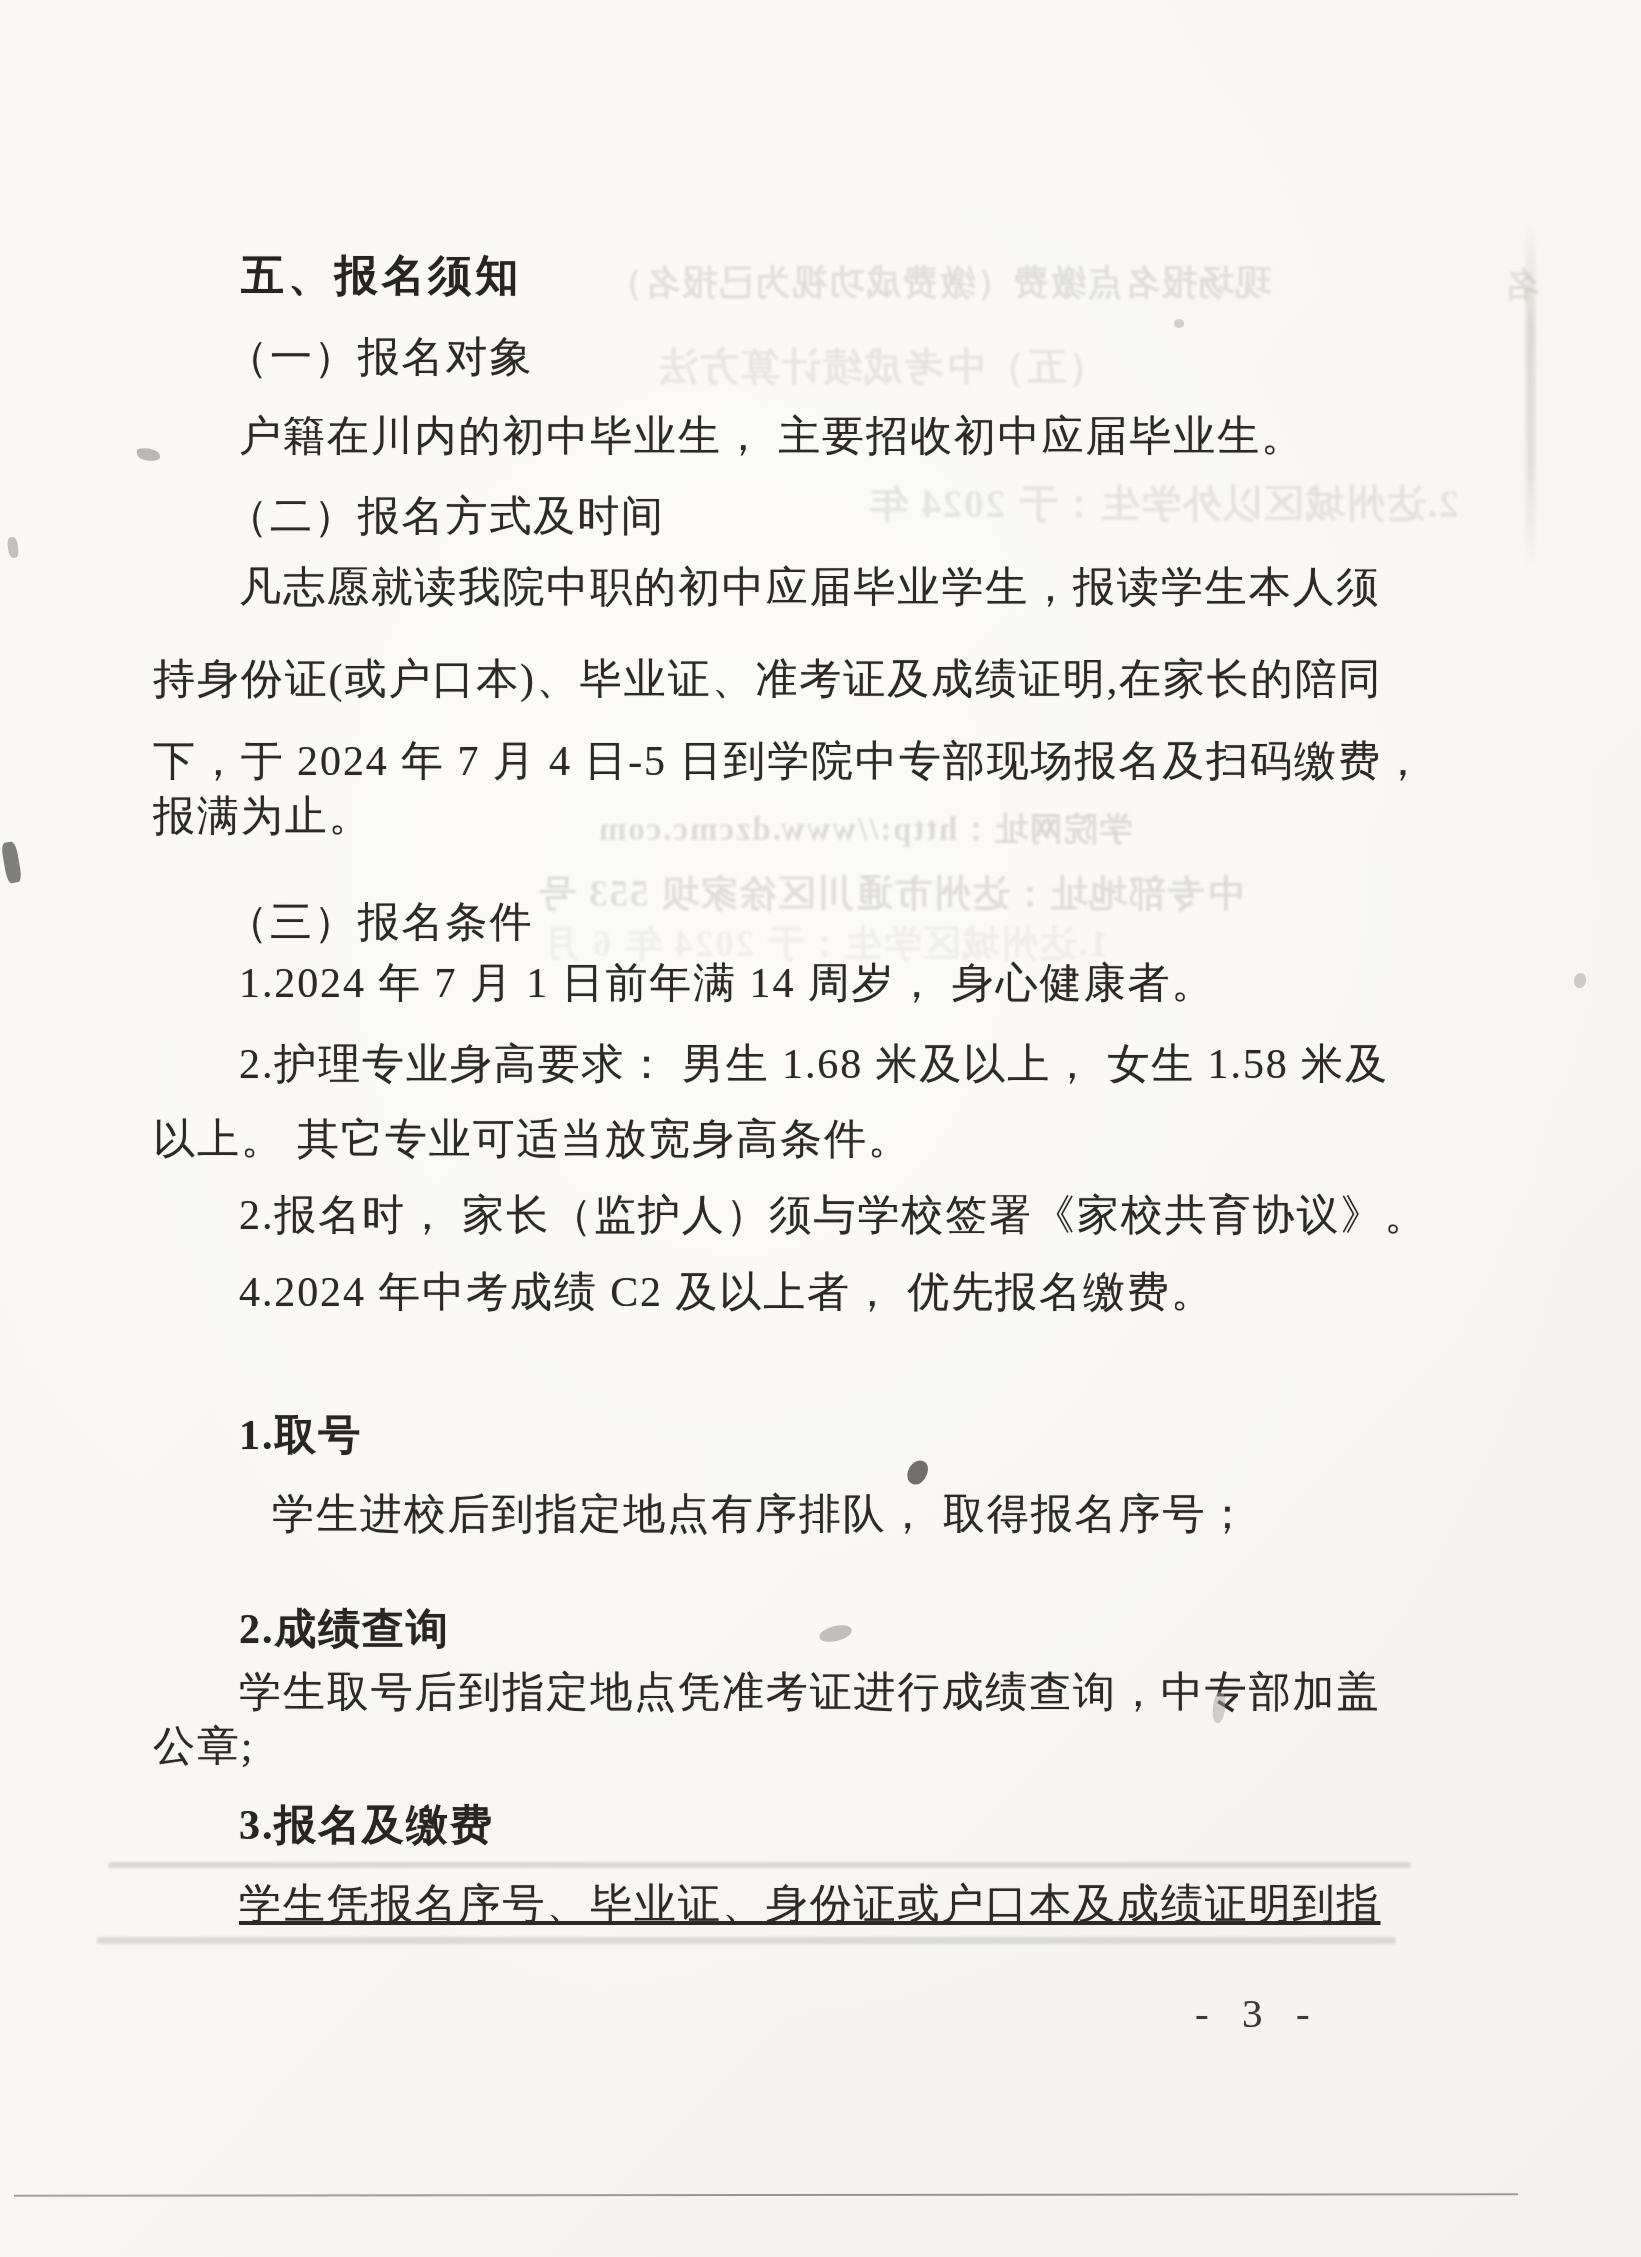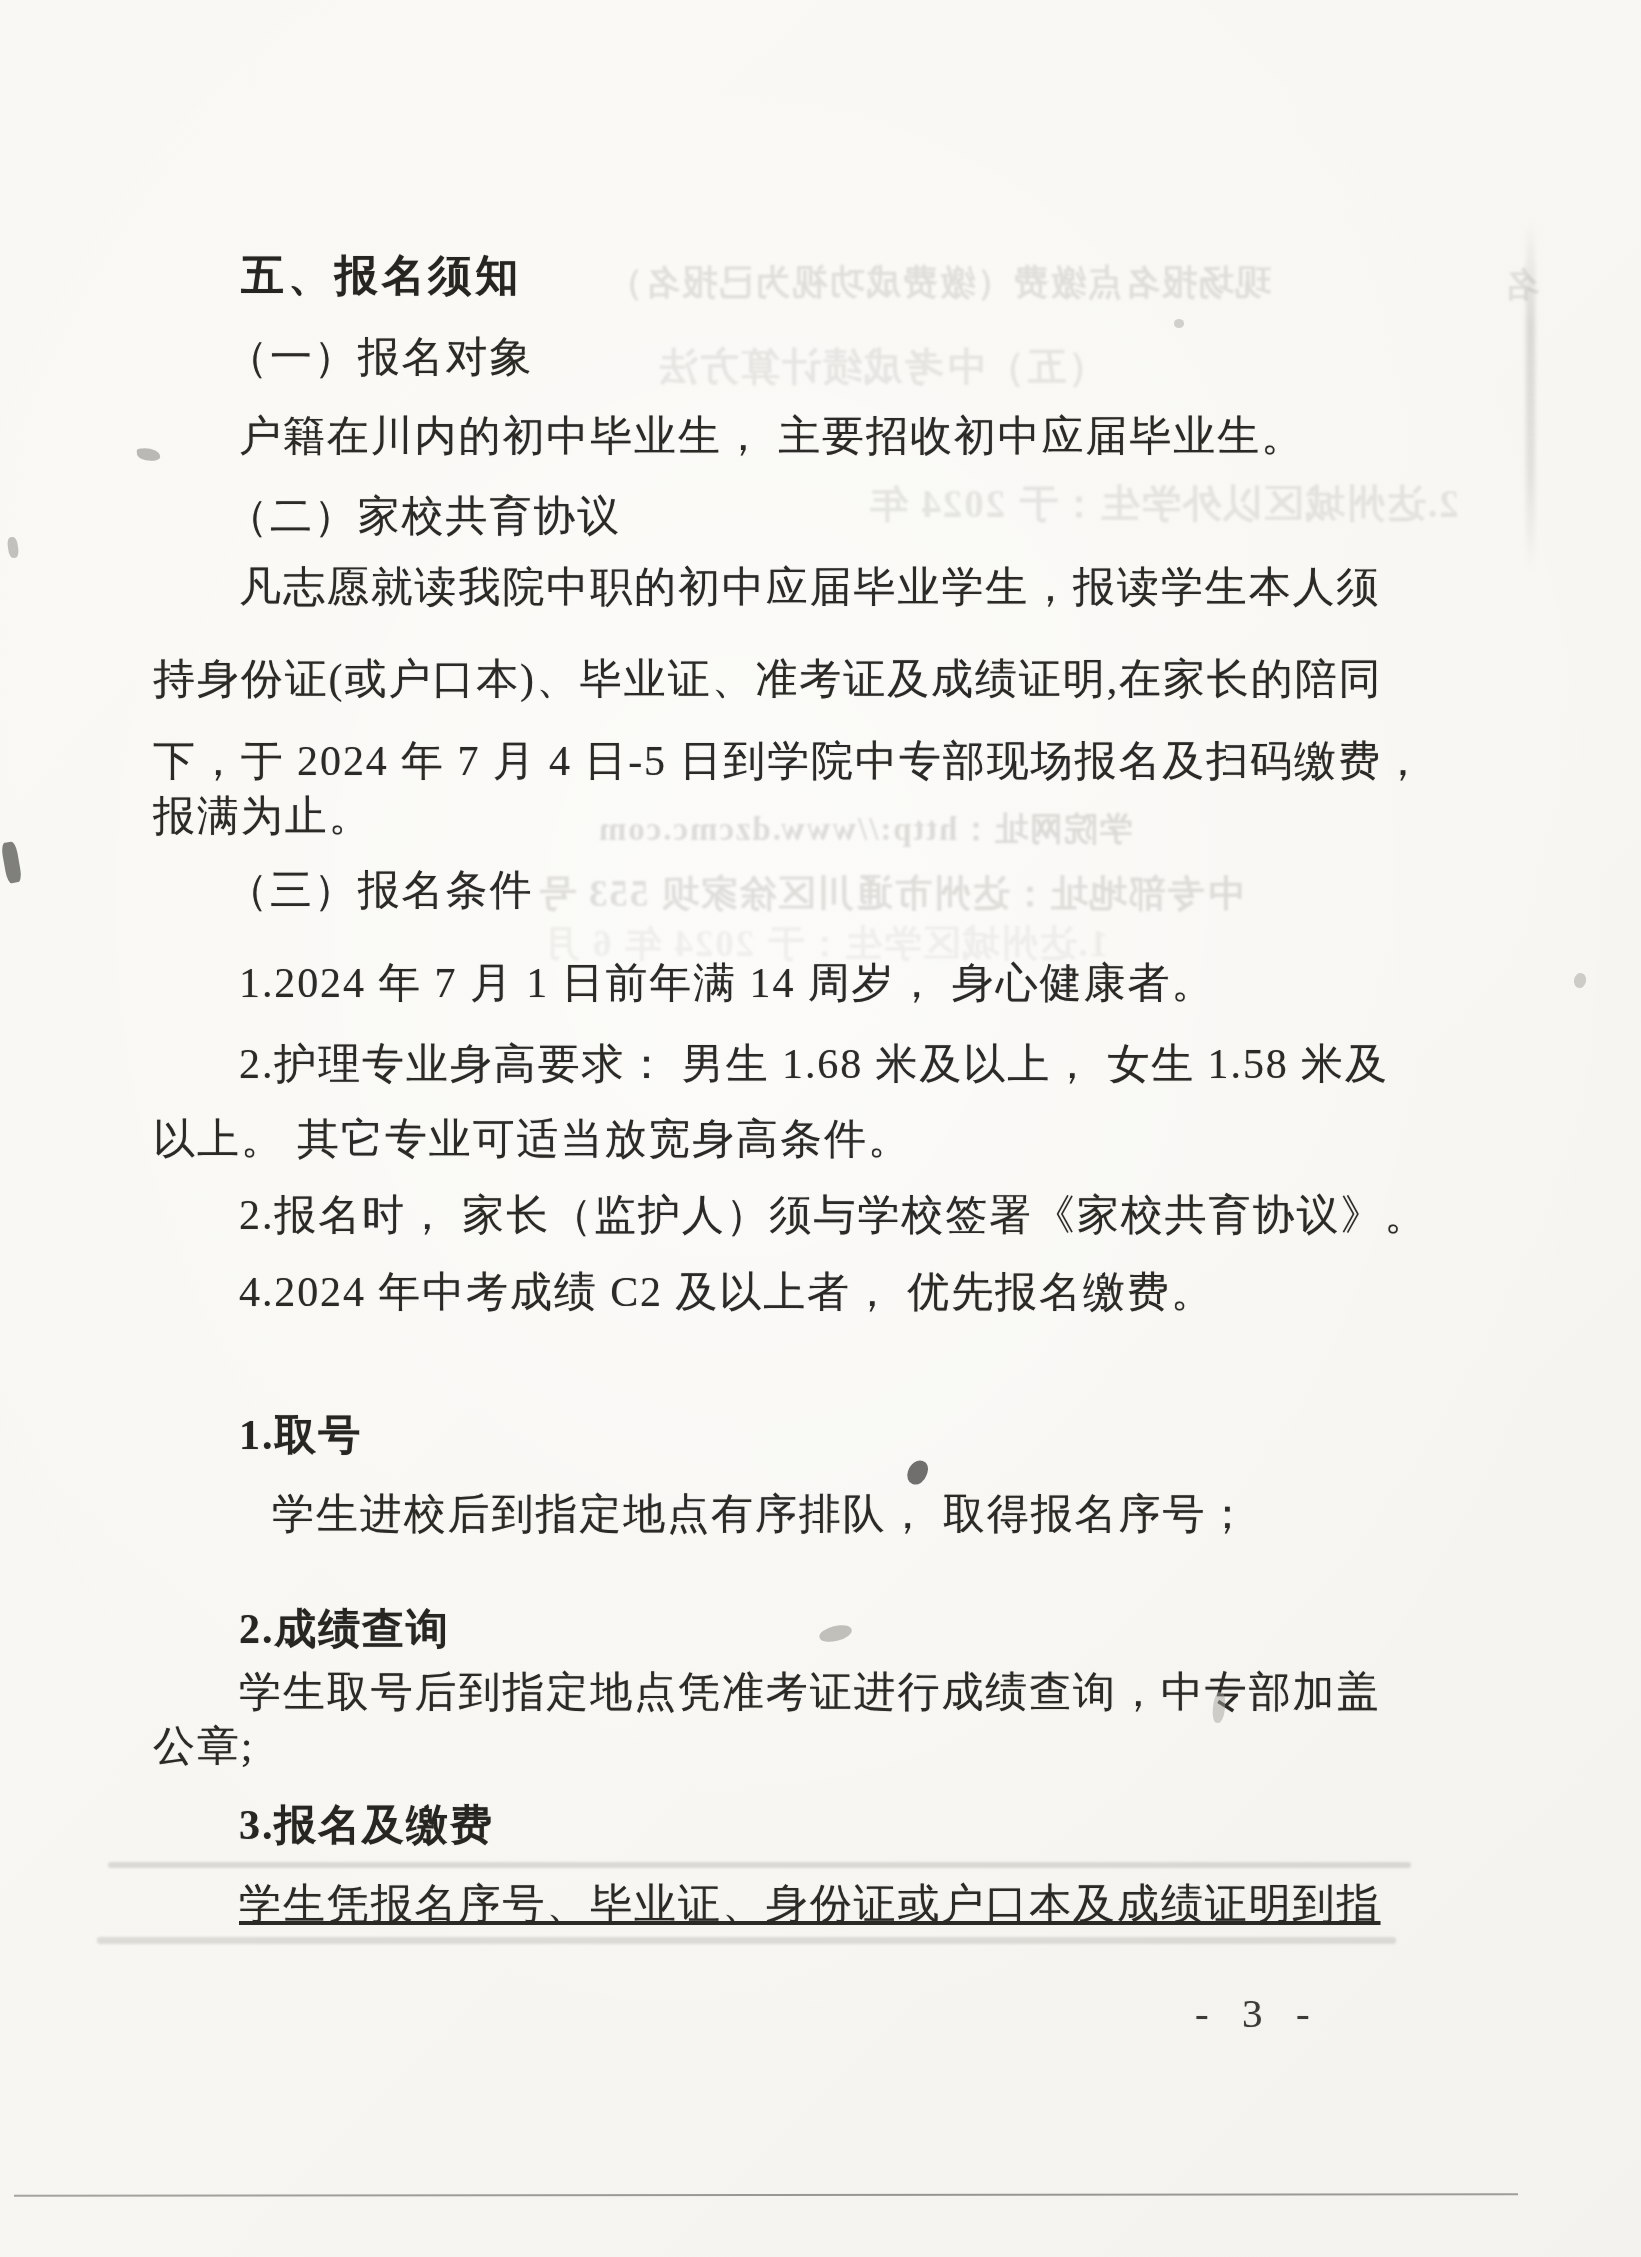--- a/index.html
+++ b/index.html
@@ -74,26 +74,26 @@
 </head>
 <body>
 
 <div class="page">
   <div class="scan-hline" style="top: 2194px; left: 13.5px; width: 1504px;"></div>
   <div class="scan-vstreak" style="top: 222px; left: 1526px; height: 348px;"></div>
   <div class="page-number">- 3 -</div>
 <div class="line heading" style="top: 249px; left: 241px;">五、报名须知</div>
     <div class="line body" style="top: 331px; left: 226px;">（一）报名对象</div>
     <div class="line body" style="top: 410px; left: 239px;">户籍在川内的初中毕业生， 主要招收初中应届毕业生。</div>
-    <div class="line body" style="top: 490px; left: 226px;">（二）家校共育协议</div>
+    <div class="line body" style="top: 490px; left: 226px;">（二）报名方式及时间</div>
     <div class="line body" style="top: 561px; left: 239px;">凡志愿就读我院中职的初中应届毕业学生，报读学生本人须</div>
     <div class="line body" style="top: 653px; left: 153px;">持身份证(或户口本)、毕业证、准考证及成绩证明,在家长的陪同</div>
     <div class="line body" style="top: 735px; left: 153px;">下，于 2024 年 7 月 4 日-5 日到学院中专部现场报名及扫码缴费，</div>
     <div class="line body" style="top: 790px; left: 153px;">报满为止。</div>
-    <div class="line body" style="top: 864px; left: 226px;">（三）报名条件</div>
+    <div class="line body" style="top: 896px; left: 226px;">（三）报名条件</div>
     <div class="line body" style="top: 957px; left: 239px;">1.2024 年 7 月 1 日前年满 14 周岁， 身心健康者。</div>
     <div class="line body" style="top: 1038px; left: 239px;">2.护理专业身高要求： 男生 1.68 米及以上， 女生 1.58 米及</div>
     <div class="line body" style="top: 1113px; left: 153px;">以上。 其它专业可适当放宽身高条件。</div>
     <div class="line body" style="top: 1189px; left: 239px;">2.报名时， 家长（监护人）须与学校签署《家校共育协议》。</div>
     <div class="line body" style="top: 1266px; left: 239px;">4.2024 年中考成绩 C2 及以上者， 优先报名缴费。</div>
     <div class="line subhead" style="top: 1409px; left: 239px;">1.取号</div>
     <div class="line body" style="top: 1488px; left: 239px; margin-left: 33px;">学生进校后到指定地点有序排队， 取得报名序号；</div>
     <div class="line subhead" style="top: 1603px; left: 239px;">2.成绩查询</div>
     <div class="line body" style="top: 1644px; left: 239px; margin-top: 22px;">学生取号后到指定地点凭准考证进行成绩查询，中专部加盖</div>
     <div class="line body" style="top: 1720px; left: 153px;">公章;</div>

